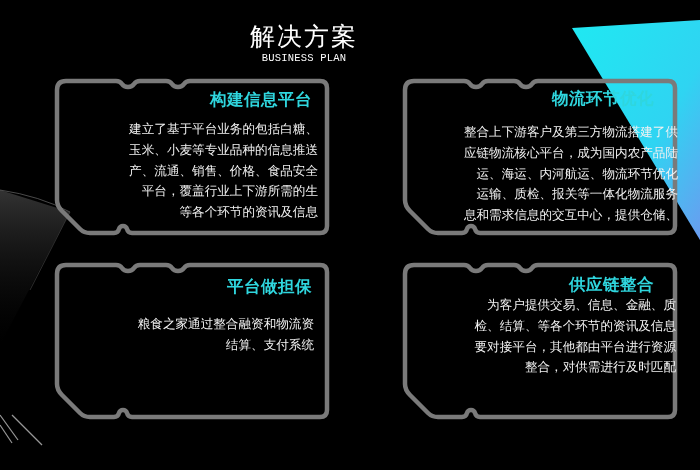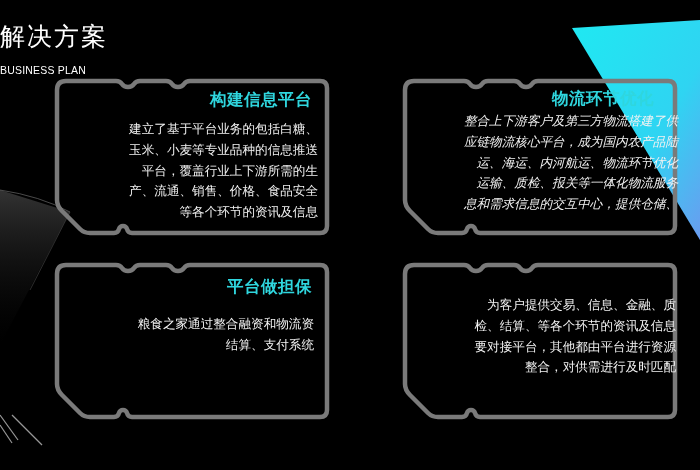--- a/index.html
+++ b/index.html
@@ -4,23 +4,23 @@
 <style>
   html, body { margin: 0; padding: 0; }
   body {
     width: 700px; height: 470px; overflow: hidden;
     background: #000;
     position: relative;
     font-family: "DejaVu Sans", "Liberation Sans", sans-serif;
     color: #fff;
   }
   .deco { position: absolute; left: 0; top: 0; width: 700px; height: 470px; pointer-events: none; }
-  .header { position: absolute; left: 0; top: 22px; width: 608px; text-align: left; }
+  .header { position: absolute; left: 0; top: 22px; width: 608px; text-align: center; }
   .title { font-size: 25px; letter-spacing: 2px; color: #fff; line-height: 30px; }
-  .subtitle { font-family: Liberation Sans, sans-serif; font-size: 10.5px; color: #fff; margin-top: 12px; letter-spacing: 0.2px; }
+  .subtitle { font-family: Liberation Mono, monospace; font-size: 10.5px; color: #fff; margin-top: 0; letter-spacing: 0.2px; }
   .card { position: absolute; width: 276px; height: 159px; padding-left: 24px; }
   .card svg.frame { position: absolute; left: 0; top: 0; width: 100%; height: 100%; overflow: visible; }
   .card-title {
     position: absolute; right: 30px;
     font-size: 16.5px; font-weight: bold; color: #2fd6de;
     letter-spacing: 0.5px; white-space: nowrap;
   }
   .card-body {
     position: absolute; right: 26px;
     font-size: 12.6px; line-height: 20.8px; color: #f2f2f2;
@@ -67,32 +67,32 @@
 </div>
 
 <div class="card" style="left:42px; top:78px;">
   <svg class="frame" viewBox="0 0 276 159">
     <path d="M12,3 L62,3 Q66,3 68,6 Q70,9 74,9 Q78,9 80,6 Q82,3 86,3 L112,3 Q116,3 118,6 Q120,9 124,9 Q128,9 130,6 Q132,3 136,3 L266,3 Q273,3 273,10 L273,148 Q273,155 266,155 L78,155 Q74,155 73,151 Q72,148 69,148 Q66,148 65,151 Q64,155 60,155 L36,155 Q30,155 26,151 L8,133 Q3,128 3,122 L3,12 Q3,3 12,3 Z" fill="none" stroke="#7a7a7a" stroke-width="4.5"></path>
   </svg>
   <div class="card-title" style="top:11px; right:30px;">构建信息平台</div>
   <div class="card-body" style="top:41px; right:24px;">
     <div>建立了基于平台业务的包括白糖、</div>
     <div>玉米、小麦等专业品种的信息推送</div>
+    <div>产、流通、销售、价格、食品安全</div>
     <div>平台，覆盖行业上下游所需的生</div>
-    <div>产、流通、销售、价格、食品安全</div>
     <div>等各个环节的资讯及信息</div>
   </div>
 </div>
 
 <div class="card" style="left:390px; top:78px;">
   <svg class="frame" viewBox="0 0 276 159">
     <path d="M12,3 L62,3 Q66,3 68,6 Q70,9 74,9 Q78,9 80,6 Q82,3 86,3 L112,3 Q116,3 118,6 Q120,9 124,9 Q128,9 130,6 Q132,3 136,3 L266,3 Q273,3 273,10 L273,148 Q273,155 266,155 L78,155 Q74,155 73,151 Q72,148 69,148 Q66,148 65,151 Q64,155 60,155 L36,155 Q30,155 26,151 L8,133 Q3,128 3,122 L3,12 Q3,3 12,3 Z" fill="none" stroke="#7a7a7a" stroke-width="4.5"></path>
   </svg>
   <div class="card-title" style="top:10px; right:36px;">物流环节优化</div>
-  <div class="card-body" style="top:33px; right:12px;font-style:italic;">
+  <div class="card-body" style="top:44px; right:12px;">
     <div>整合上下游客户及第三方物流搭建了供</div>
     <div>应链物流核心平台，成为国内农产品陆</div>
     <div>运、海运、内河航运、物流环节优化</div>
     <div>运输、质检、报关等一体化物流服务</div>
     <div>息和需求信息的交互中心，提供仓储、</div>
   </div>
 </div>
 
 <div class="card" style="left:42px; top:262px;">
   <svg class="frame" viewBox="0 0 276 159">
@@ -102,19 +102,20 @@
   <div class="card-body" style="top:52px; right:28px;">
     <div>粮食之家通过整合融资和物流资</div>
     <div>结算、支付系统</div>
   </div>
 </div>
 
 <div class="card" style="left:390px; top:262px;">
   <svg class="frame" viewBox="0 0 276 159">
     <path d="M12,3 L62,3 Q66,3 68,6 Q70,9 74,9 Q78,9 80,6 Q82,3 86,3 L112,3 Q116,3 118,6 Q120,9 124,9 Q128,9 130,6 Q132,3 136,3 L266,3 Q273,3 273,10 L273,148 Q273,155 266,155 L78,155 Q74,155 73,151 Q72,148 69,148 Q66,148 65,151 Q64,155 60,155 L36,155 Q30,155 26,151 L8,133 Q3,128 3,122 L3,12 Q3,3 12,3 Z" fill="none" stroke="#7a7a7a" stroke-width="4.5"></path>
   </svg>
+  <div class="card-title" style="top:12px; right:36px;">供应链整合</div>
   <div class="card-body" style="top:33px; right:14px;margin-left:20px;">
     <div>为客户提供交易、信息、金融、质</div>
     <div>检、结算、等各个环节的资讯及信息</div>
     <div>要对接平台，其他都由平台进行资源</div>
     <div>整合，对供需进行及时匹配</div>
   </div>
 </div>
 
 </body></html>

